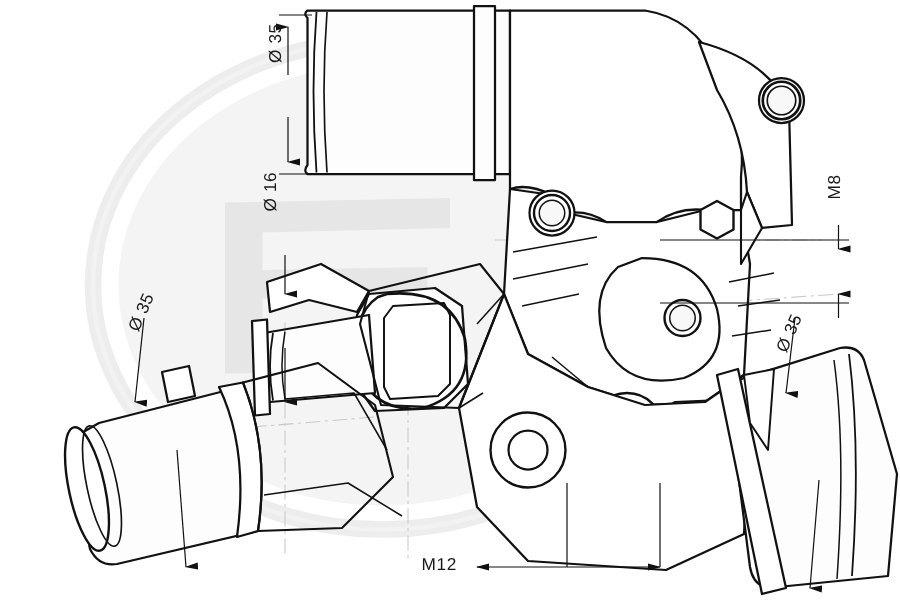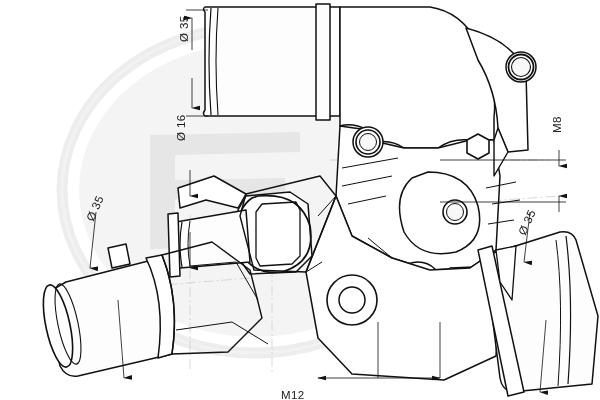--- a/index.html
+++ b/index.html
@@ -192,15 +192,15 @@
   <div class="dimlabel" style="left:178px;top:42px;transform:rotate(-90deg);transform-origin:0 0;">Ø 35</div>
 
   <div class="dimlabel" style="left:175px;top:141px;transform:rotate(-90deg);transform-origin:0 0;">Ø 16</div>
 
   <div class="dimlabel" style="left:84px;top:218px;transform:rotate(-66deg);transform-origin:0 0;">Ø 35</div>
 
   <div class="dimlabel" style="left:516px;top:232px;transform:rotate(-66deg);transform-origin:0 0;">Ø 35</div>
 
   <div class="dimlabel" style="left:551px;top:133px;transform:rotate(-90deg);transform-origin:0 0;">M8</div>
 
-  <div class="dimlabel" style="left:281px;top:389px;text-align:right;">M12</div>
+  <div class="dimlabel" style="left:281px;top:371px;text-align:right;">M12</div>
 
 </div>
 
 </body></html>

